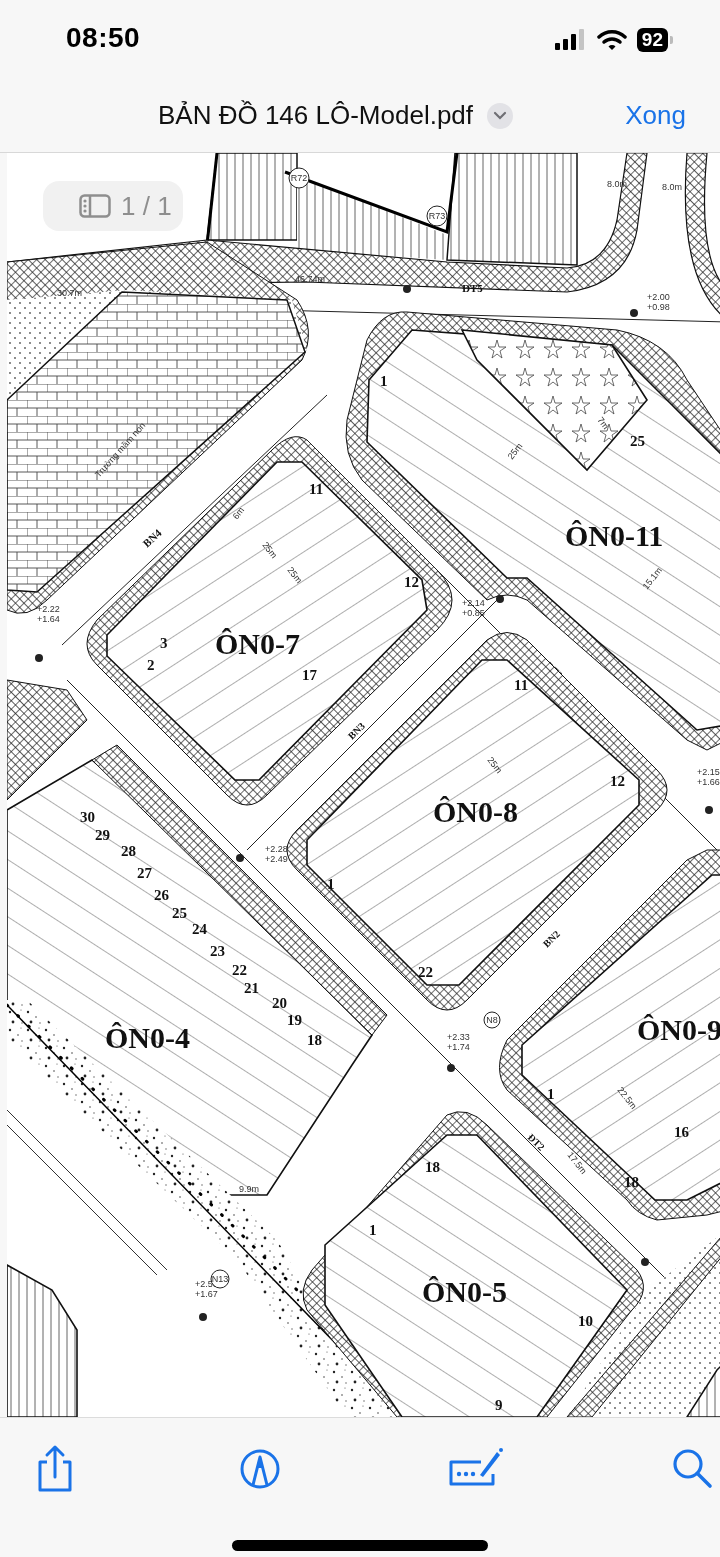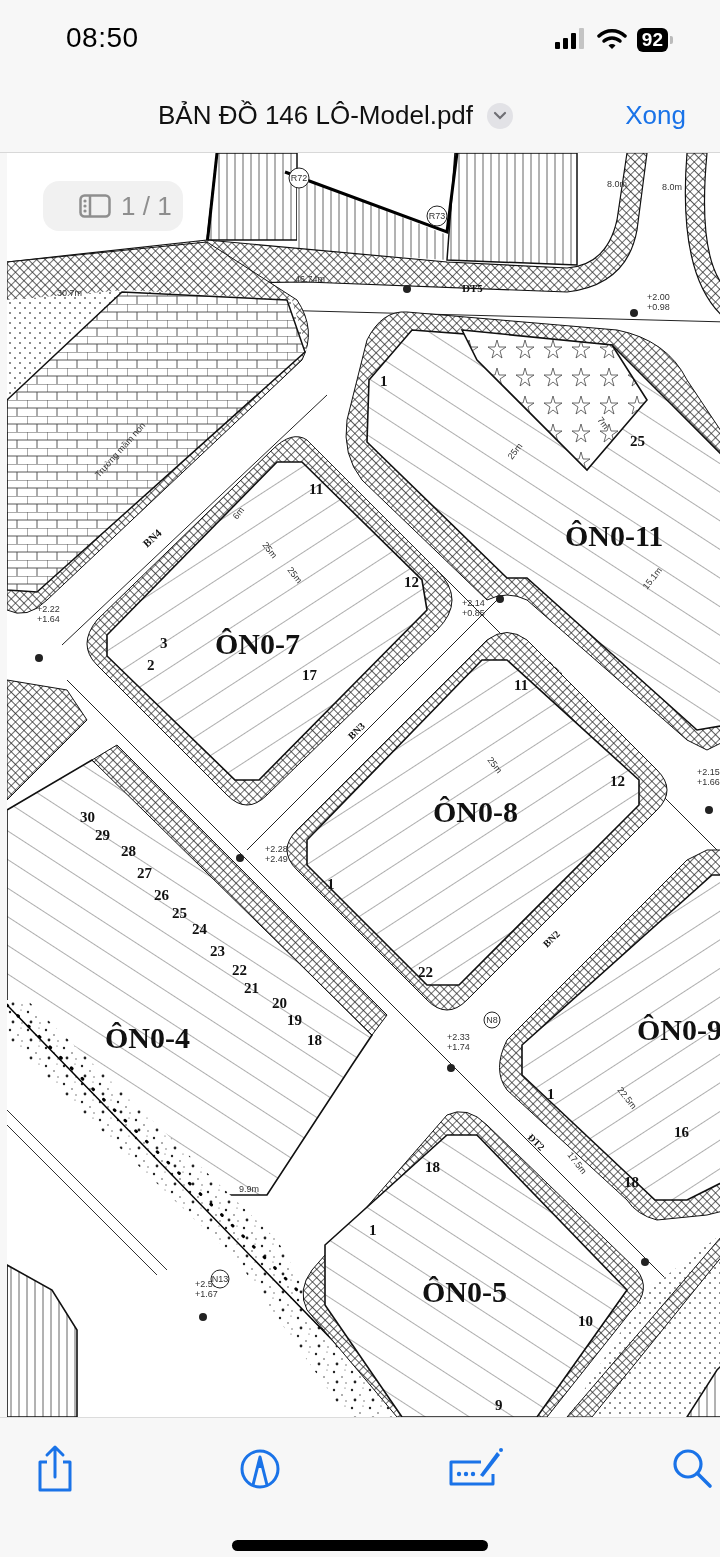--- a/index.html
+++ b/index.html
@@ -6,24 +6,24 @@
   body {
     width: 720px; height: 1557px; overflow: hidden; position: relative;
     background: #f7f7f7;
     font-family: "Liberation Sans", "DejaVu Sans", sans-serif;
   }
   .status-bar {
     position: absolute; left: 0; top: 0; width: 720px; height: 80px;
     background: #f7f7f7;
   }
   .status-time {
-    position: absolute; left: 66px; top: 22px; font-size: 28px; font-weight: 400; color: #000;
+    position: absolute; left: 66px; top: 22px; font-size: 28px; font-weight: 700; color: #000;
     letter-spacing: 0.5px;
   }
-  .status-right { position: absolute; right: 52px; top: 28px; display: flex; align-items: flex-start; gap: 10px; }
+  .status-right { position: absolute; right: 52px; top: 28px; display: flex; align-items: center; gap: 10px; }
   .battery {
     background: #000; color: #fff; font-size: 19px; font-weight: 700;
     border-radius: 6px; padding: 1px 5px; line-height: 22px; position: relative;
   }
   .battery::after {
     content: ""; position: absolute; right: -5px; top: 8px; width: 3px; height: 8px;
     background: #bbb; border-radius: 0 2px 2px 0;
   }
   .nav-bar {
     position: absolute; left: 0; top: 80px; width: 720px; height: 72px;

